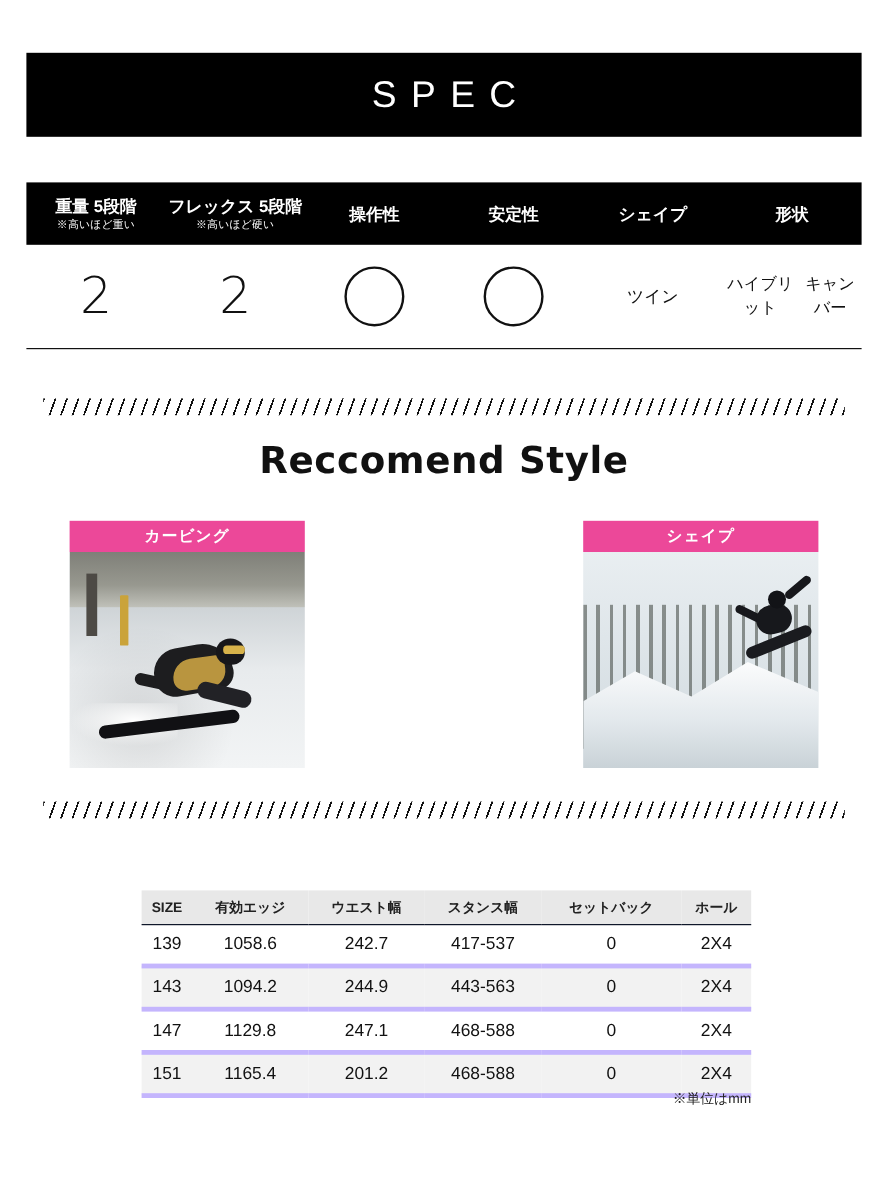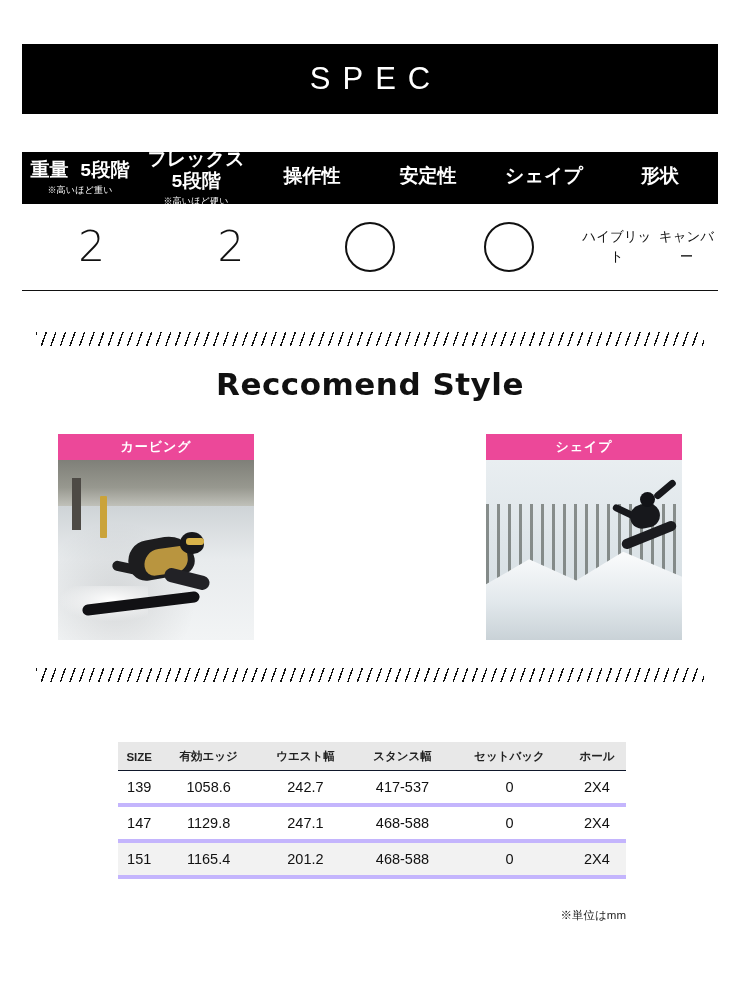--- a/index.html
+++ b/index.html
@@ -58,23 +58,22 @@
   .spec-head .cell {
     flex: 1 1 0;
     display: flex;
     flex-direction: column;
     align-items: center;
     justify-content: center;
     text-align: center;
     line-height: 1.15;
   }
   .spec-head .cell .main {
-    font-size: 19px;
+    font-size: 14px;
     font-weight: bold;
-    font-family: Liberation Mono, monospace;
   }
   .spec-head .cell .sub {
     font-size: 9px;
     font-weight: normal;
     margin-top: 2px;
     letter-spacing: 0.2px;
   }
   .spec-body {
     display: flex;
     height: 86px;
@@ -470,20 +469,21 @@
     </div>
     <div class="spec-body">
       <div class="cell num">2</div>
       <div class="cell num">2</div>
       <div class="cell">
         <span class="circle-mark"></span>
       </div>
       <div class="cell">
         <span class="circle-mark"></span>
       </div>
+      <div class="cell">ツイン</div>
       <div class="cell">
         <span class="two-line">ハイブリット</span>
         <span class="two-line">キャンバー</span>
       </div>
     </div>
   </div>
 
   <div class="hatch top"></div>
 
   <div class="rec-title">Reccomend Style</div>
@@ -539,20 +539,28 @@
         <th>セットバック</th>
         <th>ホール</th>
       </tr>
     </thead>
     <tbody>
       <tr>
         <td>139</td>
         <td>1058.6</td>
         <td>242.7</td>
         <td>417-537</td>
+        <td>0</td>
+        <td>2X4</td>
+      </tr>
+      <tr class="alt">
+        <td>143</td>
+        <td>1094.2</td>
+        <td>244.9</td>
+        <td>443-563</td>
         <td>0</td>
         <td>2X4</td>
       </tr>
       <tr>
         <td>147</td>
         <td>1129.8</td>
         <td>247.1</td>
         <td>468-588</td>
         <td>0</td>
         <td>2X4</td>

